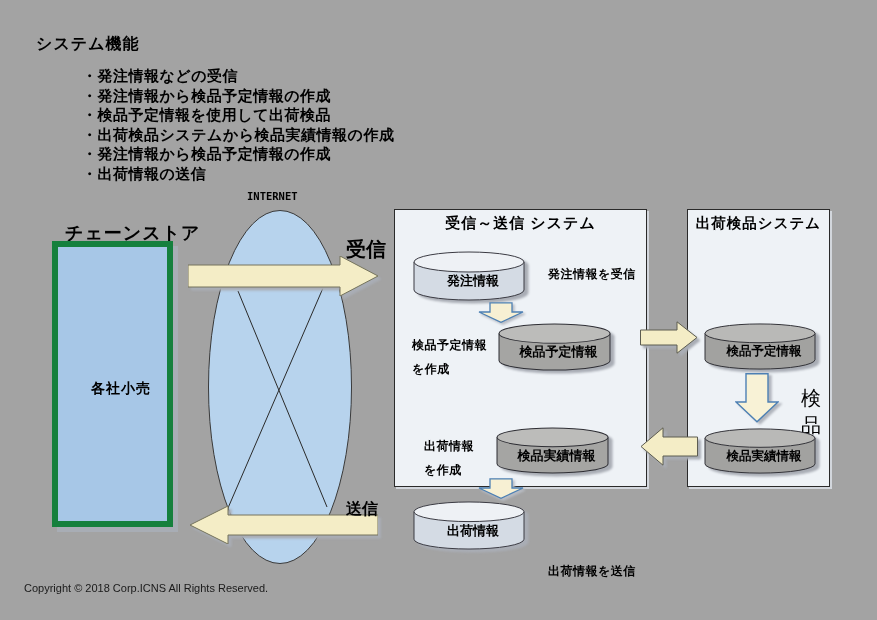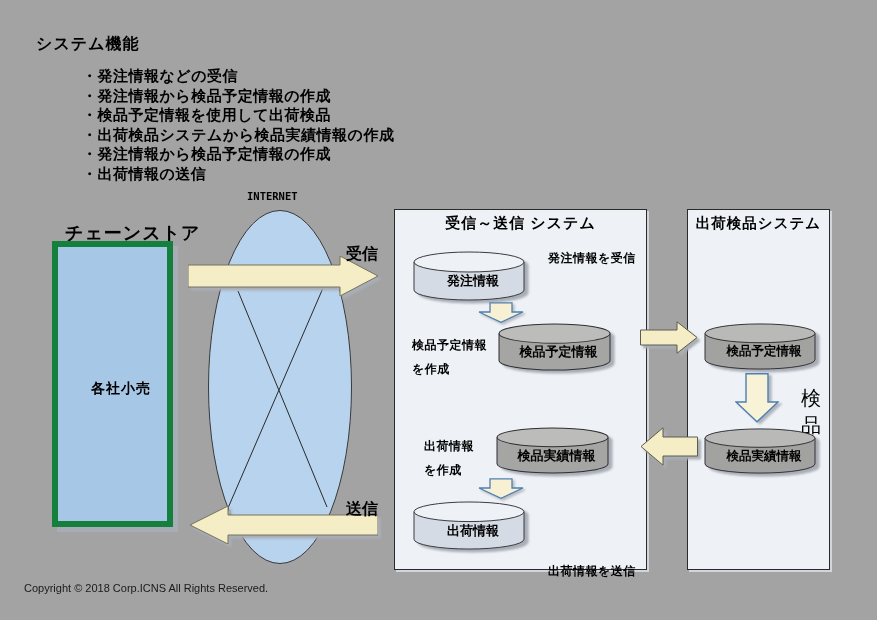--- a/index.html
+++ b/index.html
@@ -16,24 +16,24 @@
 
   .chain-label { position:absolute; left:65px; top:221px; font-size:18px; font-weight:bold; letter-spacing:1px; }
   .chain-box { position:absolute; left:52px; top:241px; width:121px; height:286px;
                background:#a7c7e7; border:6px solid #15803d; box-shadow:5px 5px 0 #a8adb5; }
   .retail-label { position:absolute; left:33px; top:133px; font-size:14px; font-weight:bold; letter-spacing:1px; }
 
   .cloud-svg { position:absolute; left:206px; top:208px; }
 
   .arrow-receive { position:absolute; left:188px; top:256px; filter:drop-shadow(3px 3px 1px #a9adb5); }
   .arrow-send    { position:absolute; left:190px; top:506px; filter:drop-shadow(3px 3px 1px #a9adb5); }
-  .lbl-receive { position:absolute; left:346px; top:236px; font-size:16px; font-weight:bold;margin-top:8px; }
+  .lbl-receive { position:absolute; left:346px; top:236px; font-size:20px; font-weight:bold; }
   .lbl-send    { position:absolute; left:346px; top:491px; font-size:16px; font-weight:bold;margin-top:8px; }
 
-  .sysbox { position:absolute; top:209px; height:361px; background:#eef2f6; border:1.5px solid #2a2a2a;
+  .sysbox { position:absolute; top:209px; height:278px; background:#eef2f6; border:1.5px solid #2a2a2a;
             box-shadow:2px 2px 0 #d2d6dc; }
   .sysbox.mid { left:394px; width:253px; }
   .sysbox.right { left:687px; width:143px; }
   .sys-title { position:absolute; left:0; right:0; top:4px; text-align:center; font-size:15px; font-weight:bold; letter-spacing:1px; white-space:nowrap; }
 
   .cyl { position:absolute; filter:drop-shadow(4px 3px 1px #a9adb5); }
   .cyl svg { position:absolute; left:0; top:0; width:100%; height:100%; }
   .cyl-label { position:absolute; left:0; right:0; top:11px; bottom:1px; display:flex; align-items:center; justify-content:center;
                font-size:13px; font-weight:bold; white-space:nowrap;padding-left:8px; }
 
@@ -89,21 +89,21 @@
     <div class="sys-title">受信～送信 システム</div>
 
     <div class="cyl" style="left:18px; top:41px; width:112px; height:50px;">
       <svg viewBox="0 0 112 50" preserveAspectRatio="none">
         <path d="M1,11 L1,39 A55,10 0 0 0 111,39 L111,11" fill="#d4dbe4" stroke="#3a3a42" stroke-width="1"></path>
         <ellipse cx="56" cy="11" rx="55" ry="10" fill="#eef1f5" stroke="#3a3a42" stroke-width="1"></ellipse>
       </svg>
       <div class="cyl-label">発注情報</div>
     </div>
 
-    <div class="note" style="left:153px; top:40px;">発注情報を受信</div>
+    <div class="note" style="left:153px; top:56px;">発注情報を受信</div>
 
     <svg class="small-down" style="left:83px; top:92px;" width="46" height="21">
       <polygon points="12,0.8 34,0.8 34,10 45,10 23,20.3 1,10 12,10" fill="#f7f0d3" stroke="#4d80b4" stroke-width="1.3"></polygon>
     </svg>
 
     <div class="cyl" style="left:103px; top:113px; width:113px; height:48px;">
       <svg viewBox="0 0 112 50" preserveAspectRatio="none">
         <path d="M1,11 L1,39 A55,10 0 0 0 111,39 L111,11" fill="#a5a5a3" stroke="#2e2e34" stroke-width="1"></path>
         <ellipse cx="56" cy="11" rx="55" ry="10" fill="#bcbcba" stroke="#2e2e34" stroke-width="1"></ellipse>
       </svg>

